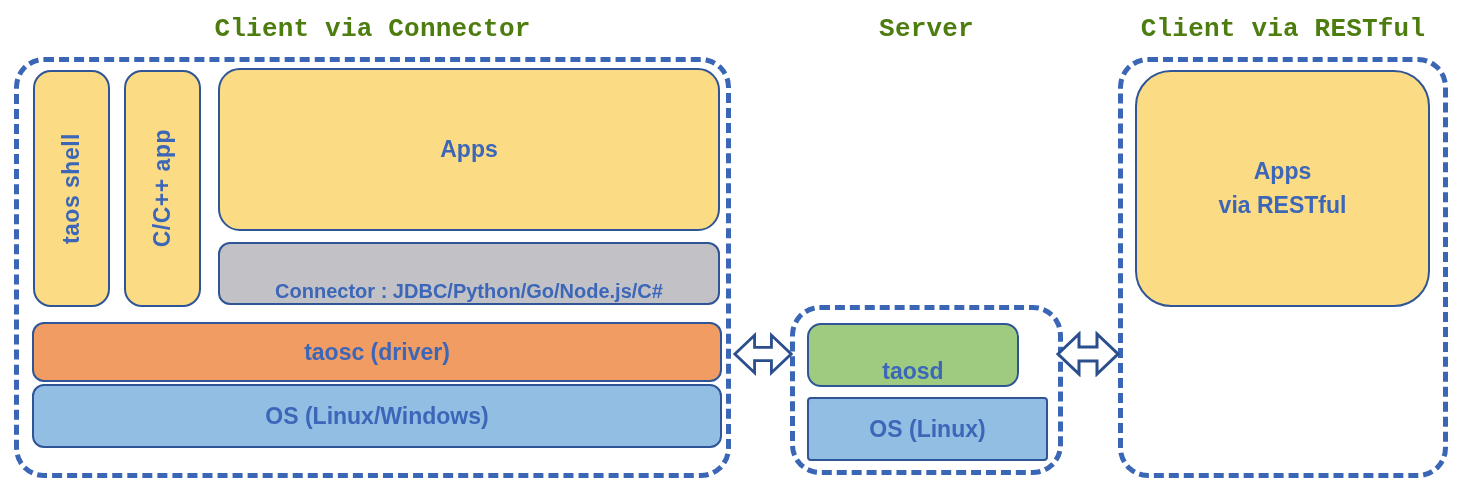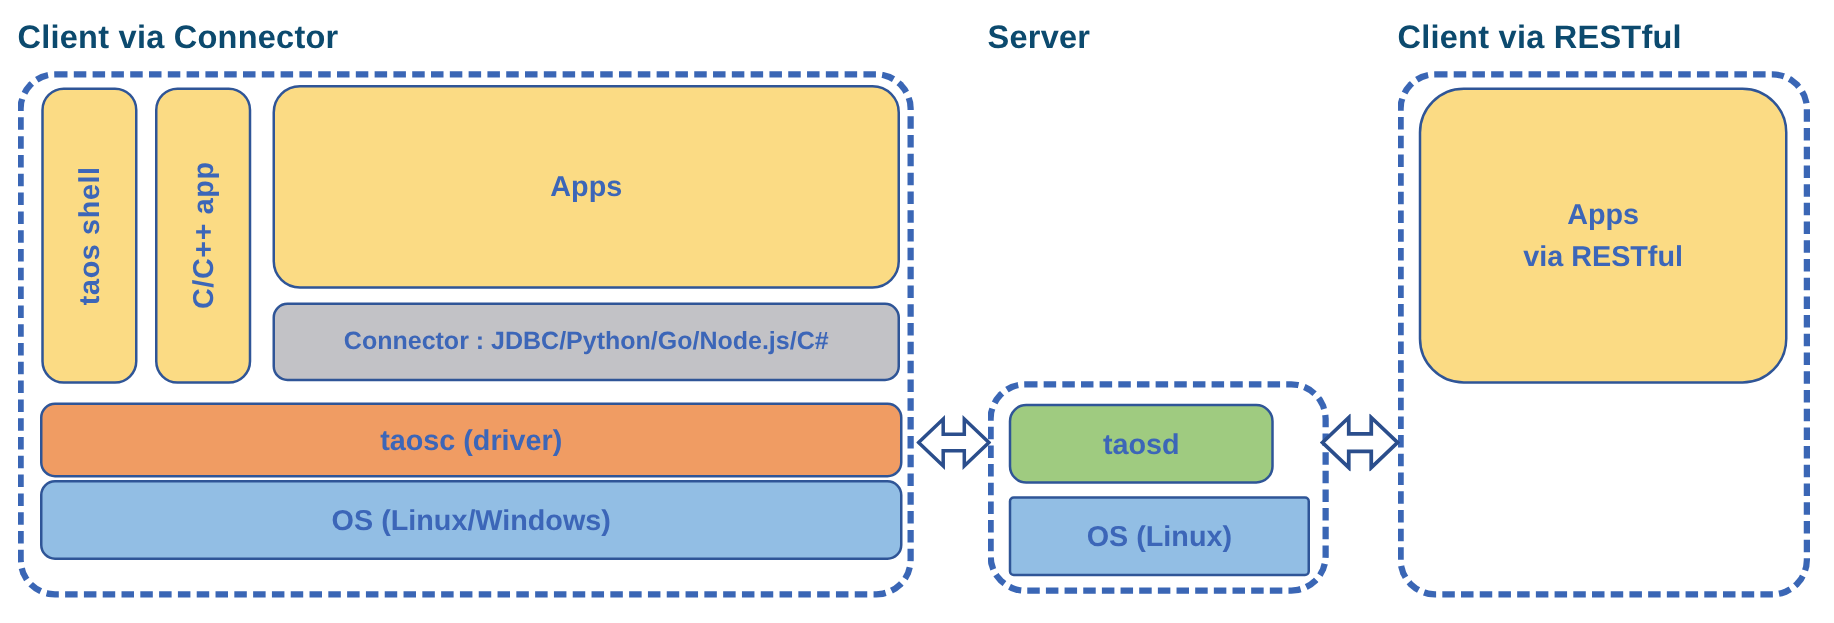--- a/index.html
+++ b/index.html
@@ -13,22 +13,24 @@
     font-family: "Liberation Sans", sans-serif;
     font-weight: bold;
     overflow: hidden;
   }
 
   
   .sec-title {
     position: absolute;
     top: 14px;
     font-size: 26px;
-    color: #0c4a6e;
+    color: #4d7c0f;
+    text-align: center;
     letter-spacing: 0.2px;
+    font-family: Liberation Mono, monospace;
   }
   #title-left   { left: 14px;   width: 717px; }
   #title-server { left: 790px;  width: 273px; }
   #title-right  { left: 1118px; width: 330px; }
 
   
   .group {
     position: absolute;
     border: 5px dashed #3a66b5;
     border-radius: 30px;
@@ -43,35 +45,35 @@
     border: 2.5px solid #2f5597;
     border-radius: 12px;
     display: flex;
     align-items: center;
     justify-content: center;
     color: #3c66b8;
     font-size: 23px;
     text-align: center;
   }
   .fill-yellow { background: #fbdb84; }
-  .fill-gray   { background: #c2c2c6; }
+  .fill-gray   { background: #c2c2c6; align-items: flex-end; }
   .fill-orange { background: #f09c63; }
   .fill-green  { background: #9fcb80; }
   .fill-blue   { background: #92bee4; }
 
   
   #box-taos-shell { left: 14px;  top: 8px;   width: 77px;  height: 237px; border-radius: 18px; }
   #box-cpp-app    { left: 105px; top: 8px;   width: 77px;  height: 237px; border-radius: 18px; }
   #box-apps       { left: 199px; top: 6px;   width: 502px; height: 163px; border-radius: 22px; }
   #box-connector  { left: 199px; top: 180px; width: 502px; height: 63px;  font-size: 20px; }
   #box-taosc      { left: 13px;  top: 260px; width: 690px; height: 60px; }
   #box-os-left    { left: 13px;  top: 322px; width: 690px; height: 64px; }
 
   
-  #box-taosd     { left: 12px; top: 13px; width: 212px; height: 64px; border-radius: 14px; }
+  #box-taosd     { left: 12px; top: 13px; width: 212px; height: 64px; border-radius: 14px; align-items: flex-end; }
   #box-os-server { left: 12px; top: 87px; width: 241px; height: 64px; border-radius: 4px; }
 
   
   #box-apps-restful { left: 12px; top: 8px;   width: 295px; height: 237px; border-radius: 36px;
                       white-space: pre-line; line-height: 1.45; }
   #box-http-client  { left: 12px; top: 260px; width: 295px; height: 65px; }
   #box-os-right     { left: 12px; top: 333px; width: 295px; height: 66px; }
 
   
   .vtext {

